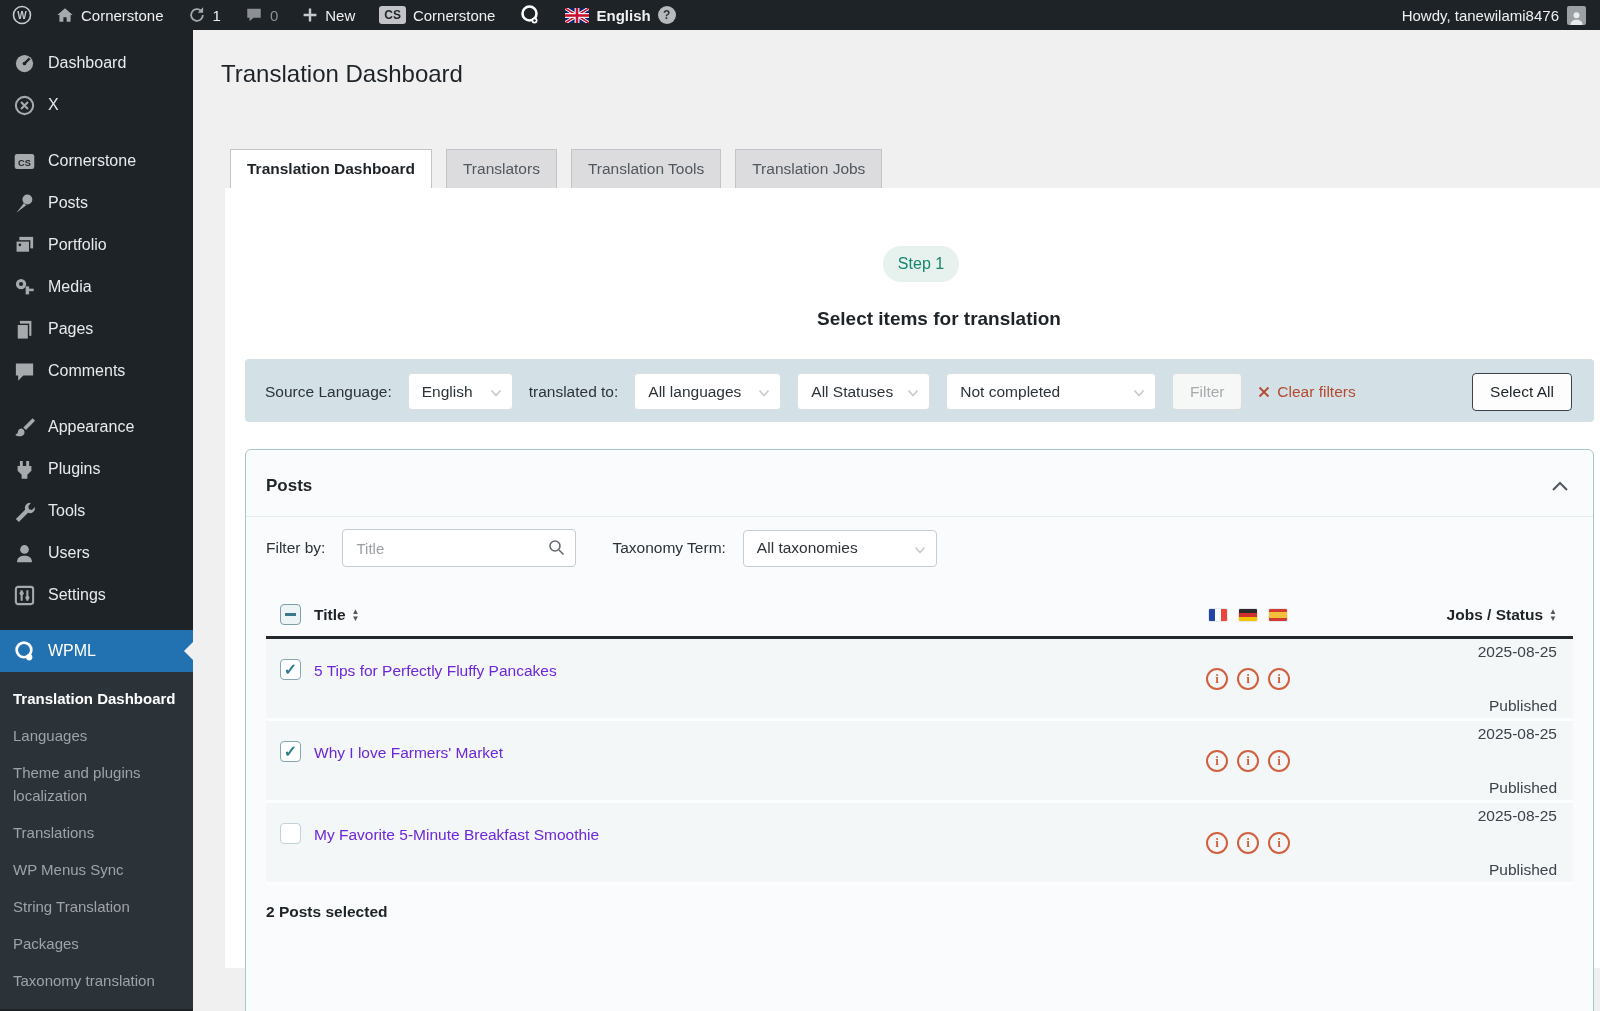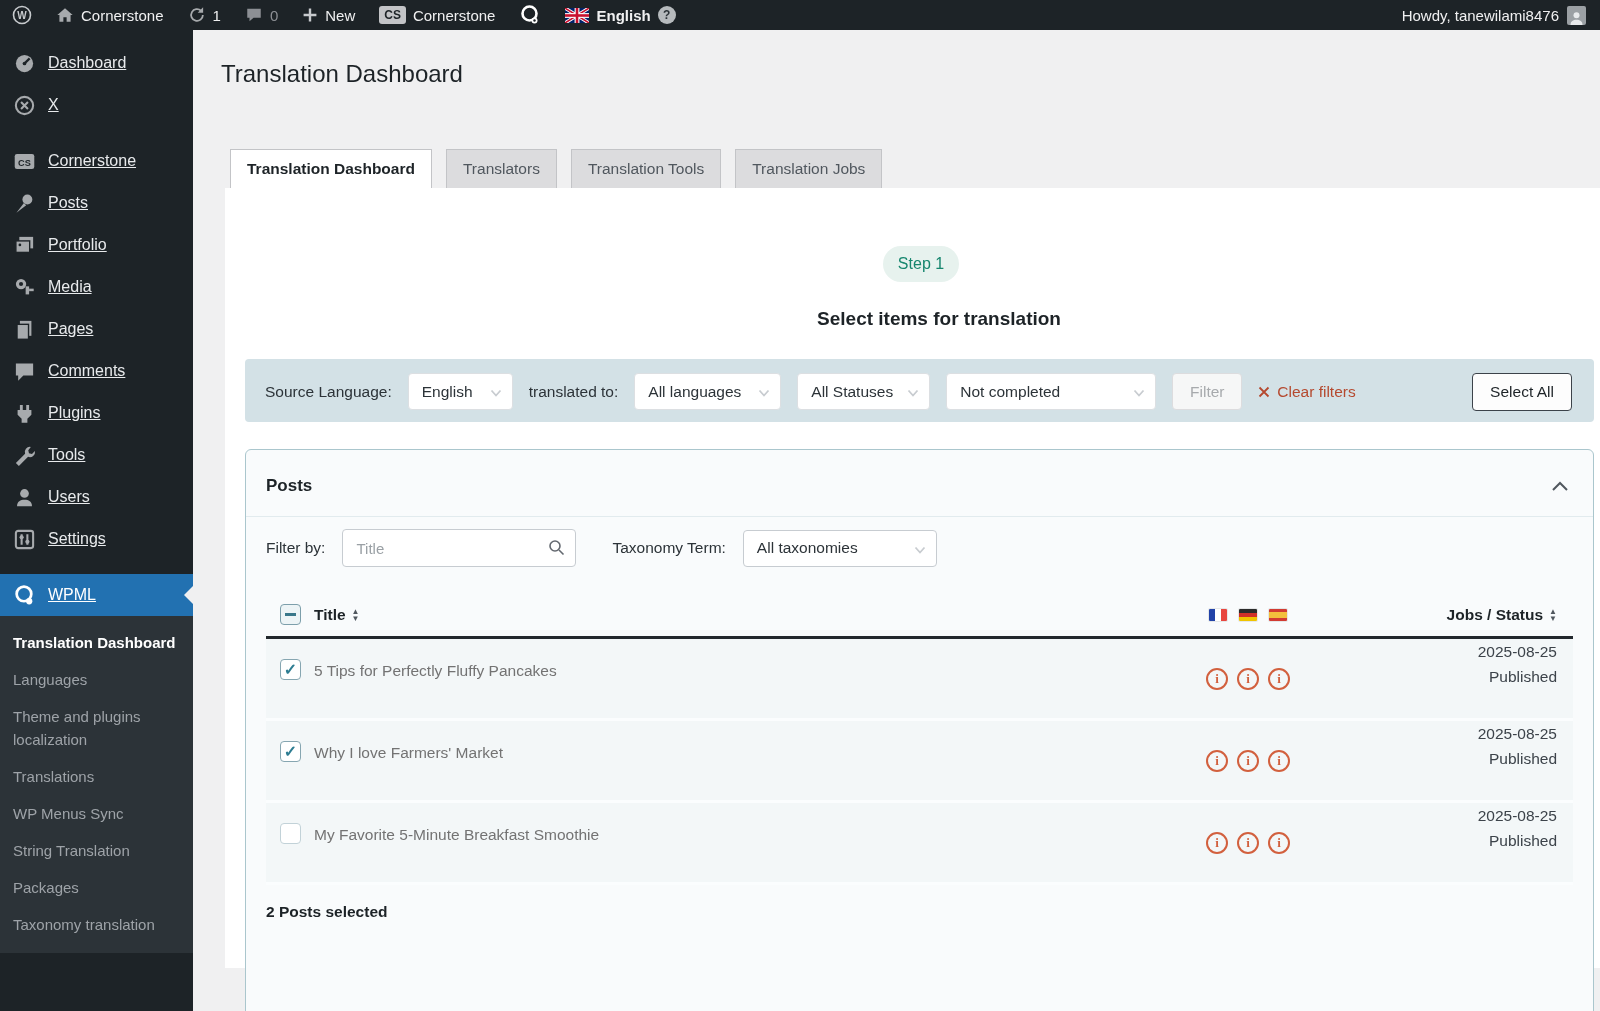--- a/index.html
+++ b/index.html
@@ -18,21 +18,21 @@
     padding:2px 5px; border-radius:3px; }
   .help-circle { width:18px; height:18px; border-radius:50%; background:#b6babd; color:#2c3338;
     font-size:12px; font-weight:bold; display:flex; align-items:center; justify-content:center; }
   .avatar { width:19px; height:19px; background:#9ba0a4; border-radius:2px; display:flex;
     align-items:flex-end; justify-content:center; overflow:hidden; }
 
   
   .sidebar { position:fixed; top:30px; left:0; width:193px; height:981px; background:#1d2327;
     color:#f0f0f1; padding-top:12px; }
   .menu-item { position:relative; display:flex; align-items:center; gap:12px; height:42px;
-    padding:0 10px 0 13px; font-size:16px; color:#e8eaec; cursor:pointer;text-decoration:underline; }
+    padding:0 10px 0 13px; font-size:16px; color:#e8eaec; cursor:pointer; }
   .menu-item .mi-icon { width:23px; height:23px; color:#a7aaad; flex:0 0 23px; }
   .menu-item.sep { margin-top:14px; }
   .menu-item.active { background:#2271b1; color:#fff; }
   .menu-item.active .mi-icon { color:#fff; }
   .menu-item.active::after { content:""; position:absolute; right:0; top:50%;
     transform:translateY(-50%); border:9px solid transparent; border-right-color:#f0f0f1; }
   .submenu { background:#2c3338; padding:8px 0 10px 0; }
   .submenu-item { padding:7px 14px 7px 13px; font-size:15px; color:#9ea3a8; line-height:23px;
     cursor:pointer; }
   .submenu-item.active { color:#fff; font-weight:bold; }
@@ -93,23 +93,23 @@
   .sort { display:flex; flex-direction:column; line-height:7px; font-size:8px; color:#50575e; cursor:pointer; }
   .lang-cell { display:flex; align-items:center; justify-content:center; gap:12px; }
   .flag { width:18px; height:12px; border-radius:1px; box-shadow:0 0 0 1px rgba(0,0,0,.08); }
   .flag-fr { background:linear-gradient(90deg,#2243a8 33.3%,#fff 33.3% 66.6%,#e8463f 66.6%); }
   .flag-de { background:linear-gradient(180deg,#2b2b2b 33.3%,#d03028 33.3% 66.6%,#f0c400 66.6%); }
   .flag-es { background:linear-gradient(180deg,#d23b32 25%,#f3c03c 25% 75%,#d23b32 75%); }
 
   .tbody-row { height:82px; background:#f3f7f8; border-bottom:3px solid #fbfdfe;
     grid-template-columns:48px 1fr 150px 250px; display:grid; }
   .cell-cb { display:flex; align-items:flex-start; padding-top:20px; padding-left:14px; }
-  .cell-title { padding-top:23px; font-size:15.5px; color:#737373; }
+  .cell-title { padding-top:23px; font-size:15.5px; color:#6d28d9; }
   .cell-langs { display:flex; align-items:center; justify-content:center; gap:9px; }
-  .cell-date { display:flex; flex-direction:column; justify-content:flex-start; align-items:flex-end;
+  .cell-date { display:flex; flex-direction:column; justify-content:space-between; align-items:flex-end;
     padding-right:16px; font-size:15.5px; color:#3c434a; line-height:25px; }
 
   .checkbox { width:21px; height:21px; border-radius:4px; background:#fff;
     border:1px solid #c2d2d8; display:flex; align-items:center; justify-content:center; cursor:pointer; }
   .checkbox.checked { border-color:#86a6b1; color:#2e7d92; font-size:16px; font-weight:bold; }
   .checkbox.indet { background:#edf4f6; border-color:#7d9fab; }
   .checkbox.indet::after { content:""; width:11px; height:2.5px; background:#39778a; }
   .thead .checkbox { margin-left:14px; }
 
   .status-circle { width:22px; height:22px; border-radius:50%; border:2px solid #d2603e;
@@ -244,20 +244,27 @@
             <rect x="6" y="2.5" width="10" height="13" fill="currentColor"></rect>
             <rect x="3.5" y="5.5" width="10" height="13" fill="currentColor" stroke="#1d2327" stroke-width="1.2"></rect>
           </svg></span>
         <span>Pages</span>
       </div>
       <div class="menu-item">
         <span class="mi-icon"><svg width="23" height="23" viewBox="0 0 20 20">
             <path d="M2.5 3h15v10.5H9L4.5 18v-4.5h-2z" fill="currentColor"></path>
           </svg></span>
         <span>Comments</span>
+      </div>
+      <div class="menu-item sep">
+        <span class="mi-icon"><svg width="23" height="23" viewBox="0 0 20 20">
+            <path d="M17 2l-8 8 2.2 2.2 8-8z" fill="currentColor"></path>
+            <path d="M8 11c-2.2-.3-3.6 1-3.7 2.8-.1 1.3-.8 2-2.3 2.4 1.6 2 6.5 2 7.8-.8.8-1.7-.3-4-1.8-4.4z" fill="currentColor"></path>
+          </svg></span>
+        <span>Appearance</span>
       </div>
       <div class="menu-item">
         <span class="mi-icon"><svg width="23" height="23" viewBox="0 0 20 20">
             <path d="M6 2.5h2.5V7h3V2.5H14V7h2v4l-3.5 3.5V18h-5v-3.5L4 11V7h2z" fill="currentColor"></path>
           </svg></span>
         <span>Plugins</span>
       </div>
       <div class="menu-item">
         <span class="mi-icon"><svg width="23" height="23" viewBox="0 0 20 20">
             <path d="M15.5 2.5a4.5 4.5 0 0 0-5 6l-8 8 2.6 2.6 8-8a4.5 4.5 0 0 0 6-5l-2.6 2.6-2.6-.6-.6-2.6z" fill="currentColor"></path>

